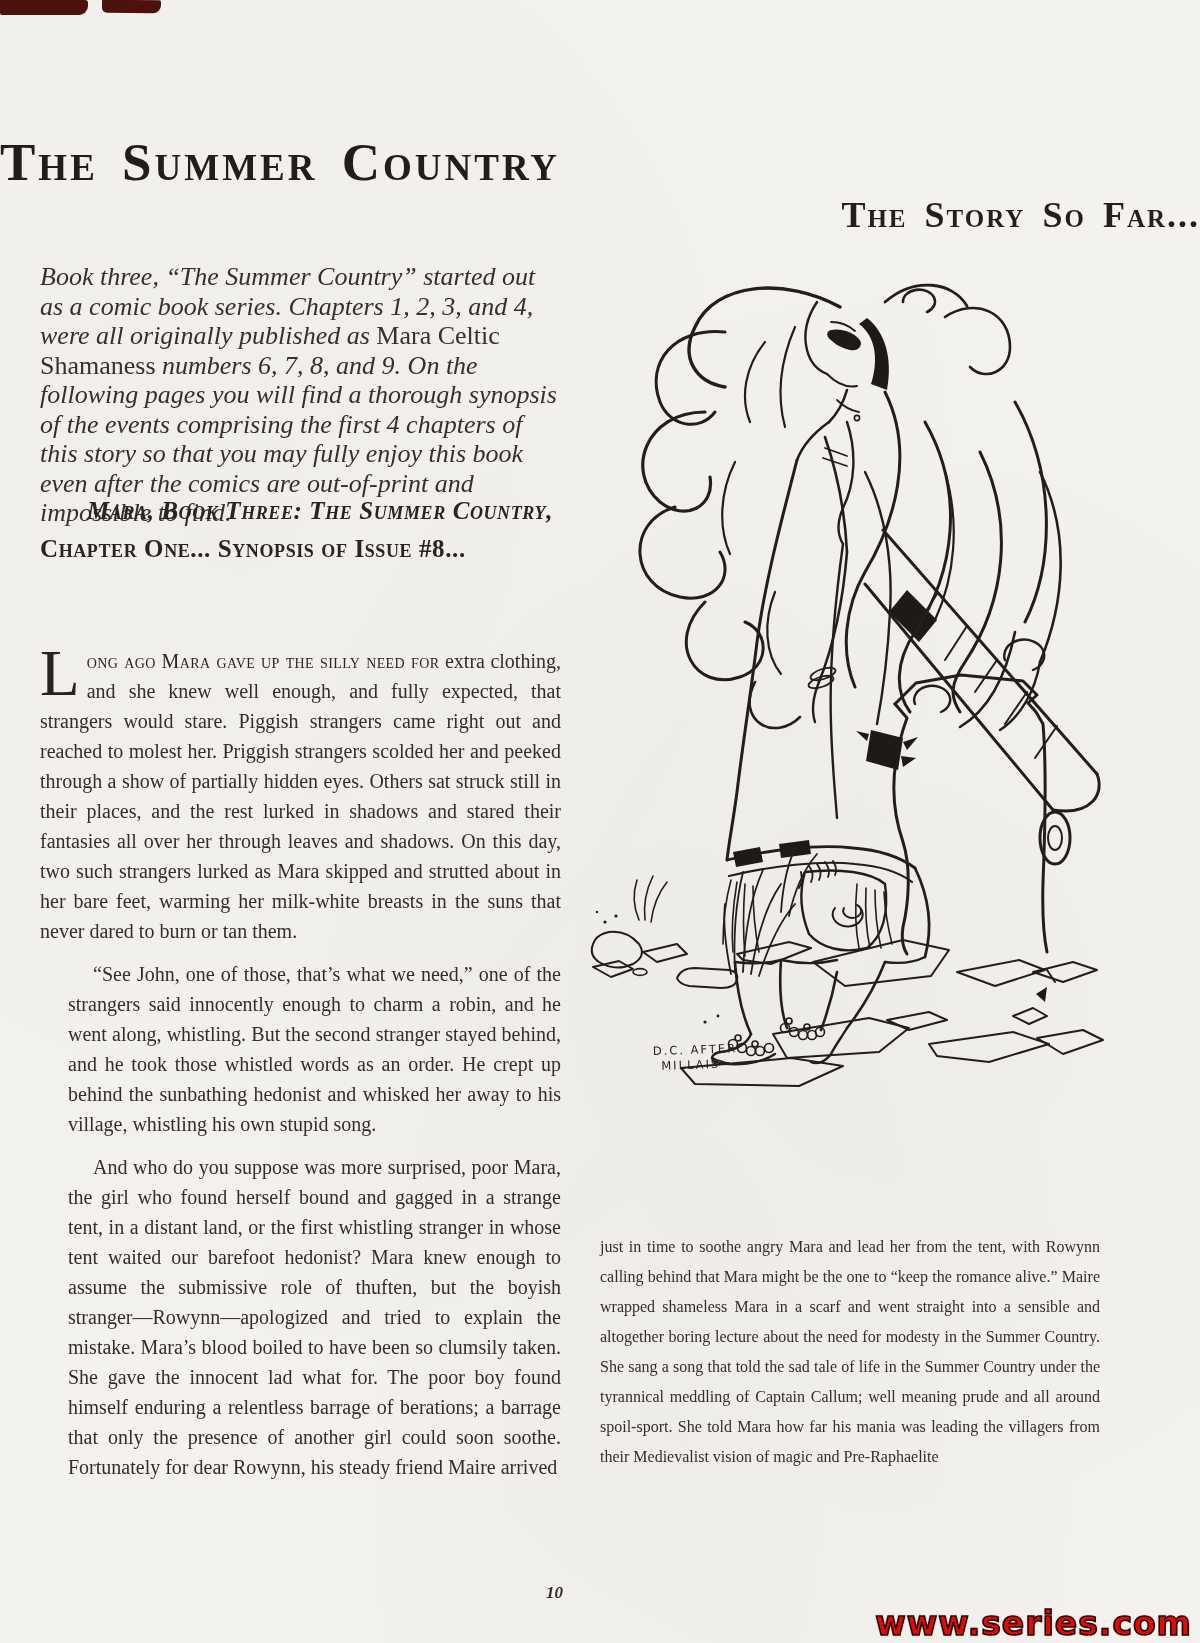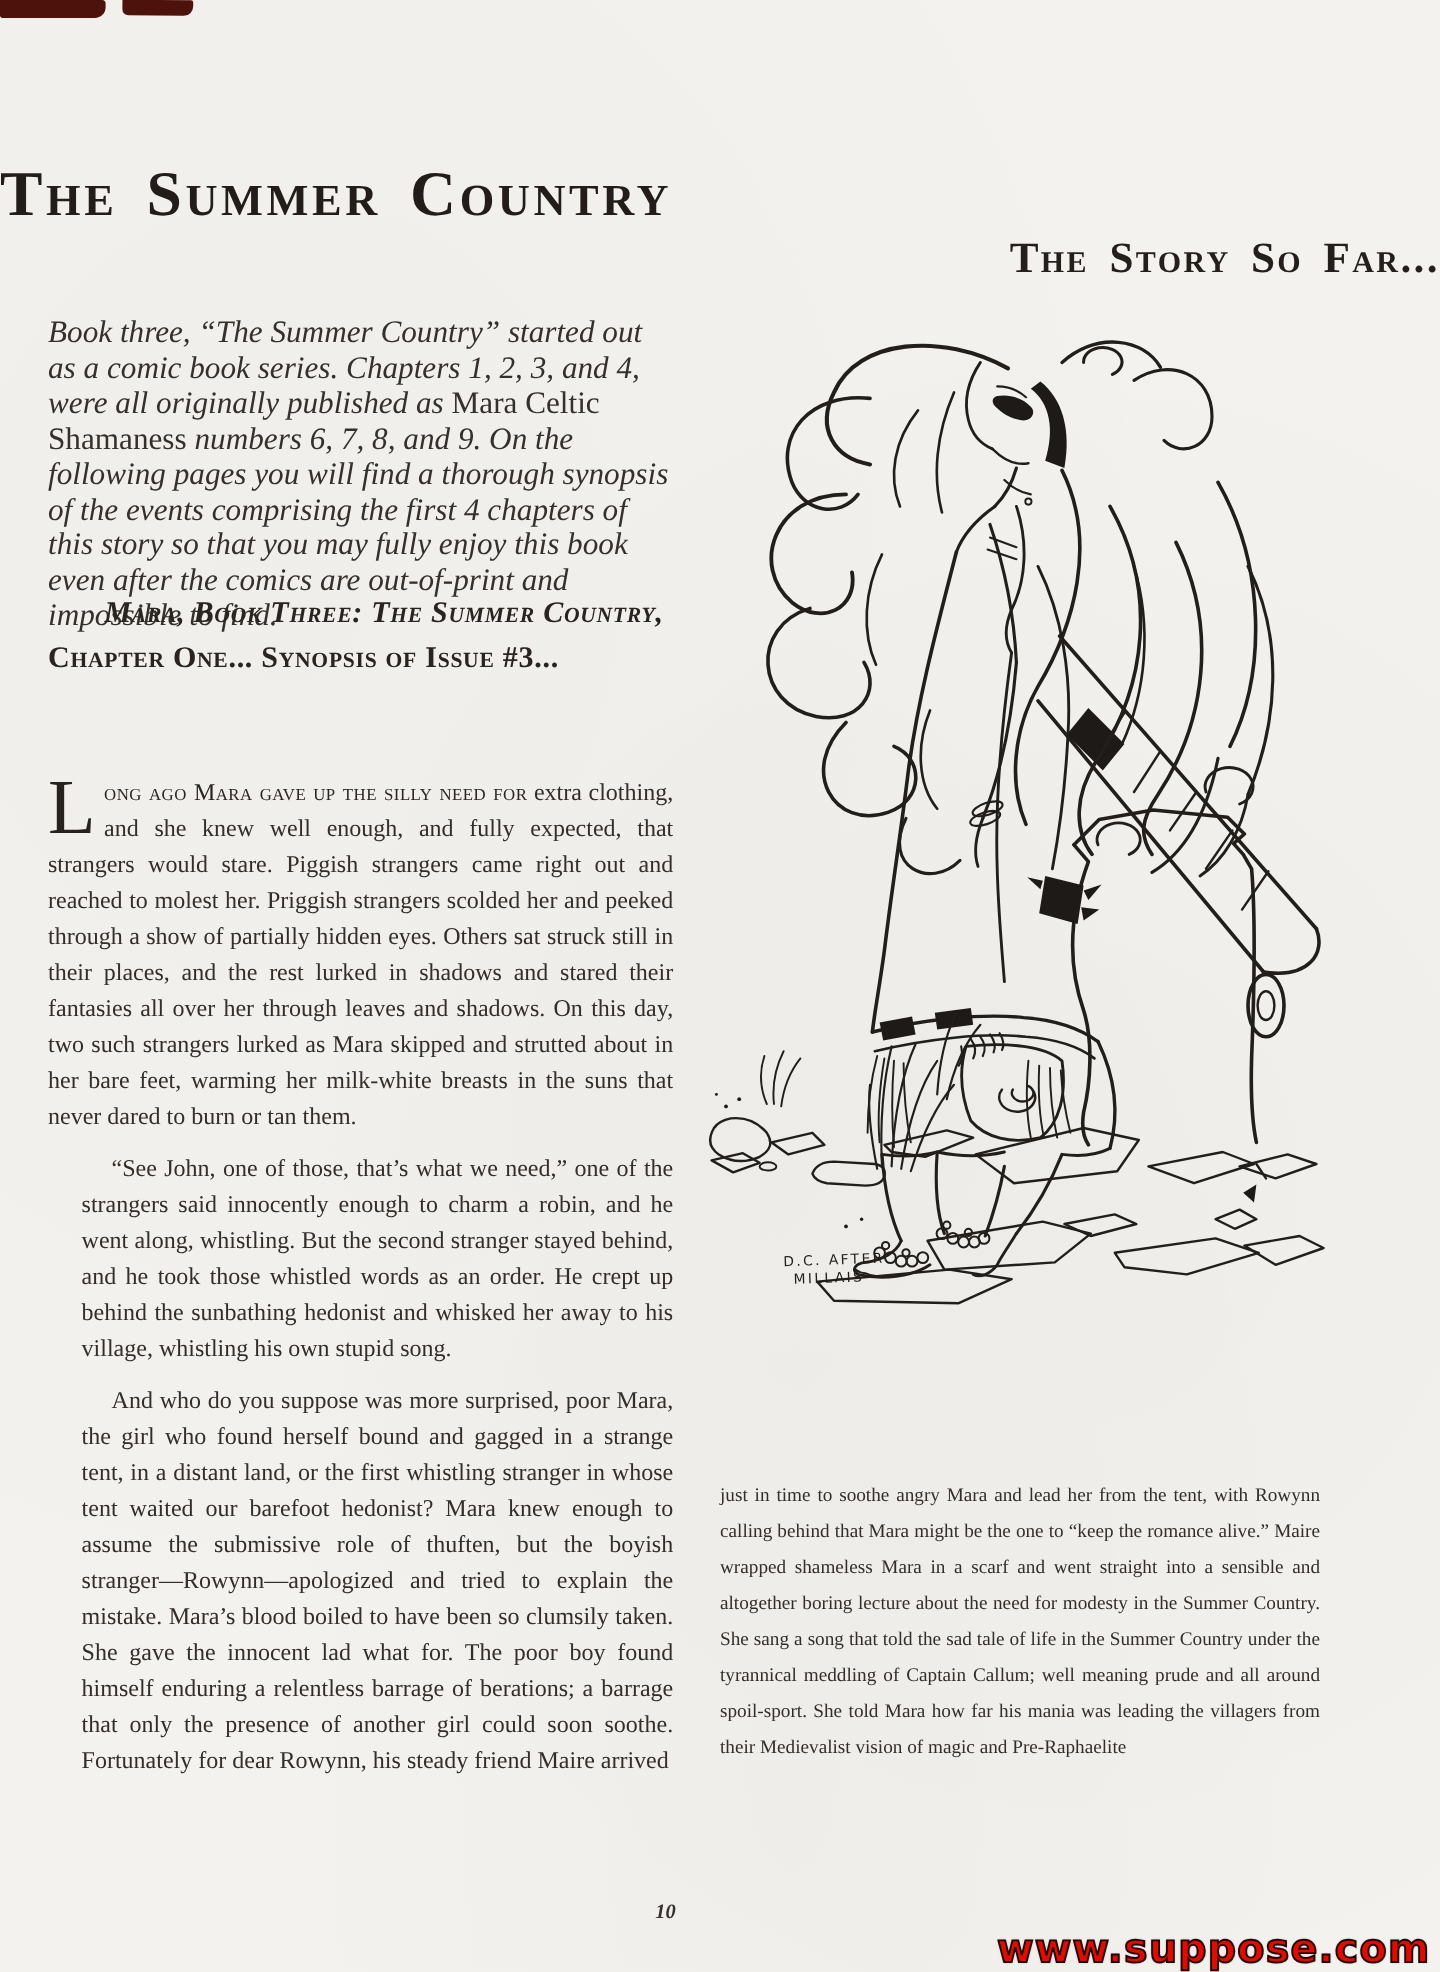--- a/index.html
+++ b/index.html
@@ -119,21 +119,21 @@
 <div class="paper-tex"></div>
 
 <div class="corner-mark m1"></div>
 <div class="corner-mark m2"></div>
 
 <h1 class="page-title">The Summer Country</h1>
 <h2 class="page-subtitle">The Story So Far...</h2>
 
 <div class="intro"><span>Book three, “The Summer Country” started out as a comic book series. Chapters 1, 2, 3, and 4, were all originally published as </span><span class="roman">Mara Celtic Shamaness</span><span> numbers 6, 7, 8, and 9. On the following pages you will find a thorough synopsis of the events comprising the first 4 chapters of this story so that you may fully enjoy this book even after the comics are out-of-print and impossible to find.</span></div>
 
-<div class="section-heading"><span class="it">Mara, Book Three: The Summer Country,</span><span> Chapter One... Synopsis of Issue #3...</span></div>
+<div class="section-heading"><span class="it">Mara, Book Three: The Summer Country,</span><span> Chapter One... Synopsis of Issue #8...</span></div>
 
 <div class="col-left">
   <p><span class="dropcap">L</span><span class="leadin">ong ago Mara gave up the silly need for</span><span> extra clothing, and she knew well enough, and fully expected, that strangers would stare. Piggish strangers came right out and reached to molest her. Priggish strangers scolded her and peeked through a show of partially hidden eyes. Others sat struck still in their places, and the rest lurked in shadows and stared their fantasies all over her through leaves and shadows. On this day, two such strangers lurked as Mara skipped and strutted about in her bare feet, warming her milk-white breasts in the suns that never dared to burn or tan them.</span></p>
   <p class="indent">“See John, one of those, that’s what we need,” one of the strangers said innocently enough to charm a robin, and he went along, whistling. But the second stranger stayed behind, and he took those whistled words as an order. He crept up behind the sunbathing hedonist and whisked her away to his village, whistling his own stupid song.</p>
   <p class="indent">And who do you suppose was more surprised, poor Mara, the girl who found herself bound and gagged in a strange tent, in a distant land, or the first whistling stranger in whose tent waited our barefoot hedonist? Mara knew enough to assume the submissive role of thuften, but the boyish stranger—Rowynn—apologized and tried to explain the mistake. Mara’s blood boiled to have been so clumsily taken. She gave the innocent lad what for. The poor boy found himself enduring a relentless barrage of berations; a barrage that only the presence of another girl could soon soothe. Fortunately for dear Rowynn, his steady friend Maire arrived</p>
 </div>
 
 <div class="col-right">
   <p style="margin:0">just in time to soothe angry Mara and lead her from the tent, with Rowynn calling behind that Mara might be the one to “keep the romance alive.” Maire wrapped shameless Mara in a scarf and went straight into a sensible and altogether boring lecture about the need for modesty in the Summer Country. She sang a song that told the sad tale of life in the Summer Country under the tyrannical meddling of Captain Callum; well meaning prude and all around spoil-sport. She told Mara how far his mania was leading the villagers from their Medievalist vision of magic and Pre-Raphaelite</p>
 </div>
@@ -305,13 +305,13 @@
     </g>
 
     <g transform="rotate(-2 100 785)">
       <text class="sig" x="68" y="782">D.C. AFTER</text>
       <text class="sig" x="76" y="797">MILLAIS</text>
     </g>
   </svg>
 </div>
 
 <div class="page-number">10</div>
-<div class="watermark">www.suppose.com</div>
+<div class="watermark">www.series.com</div>
 
 </body></html>

